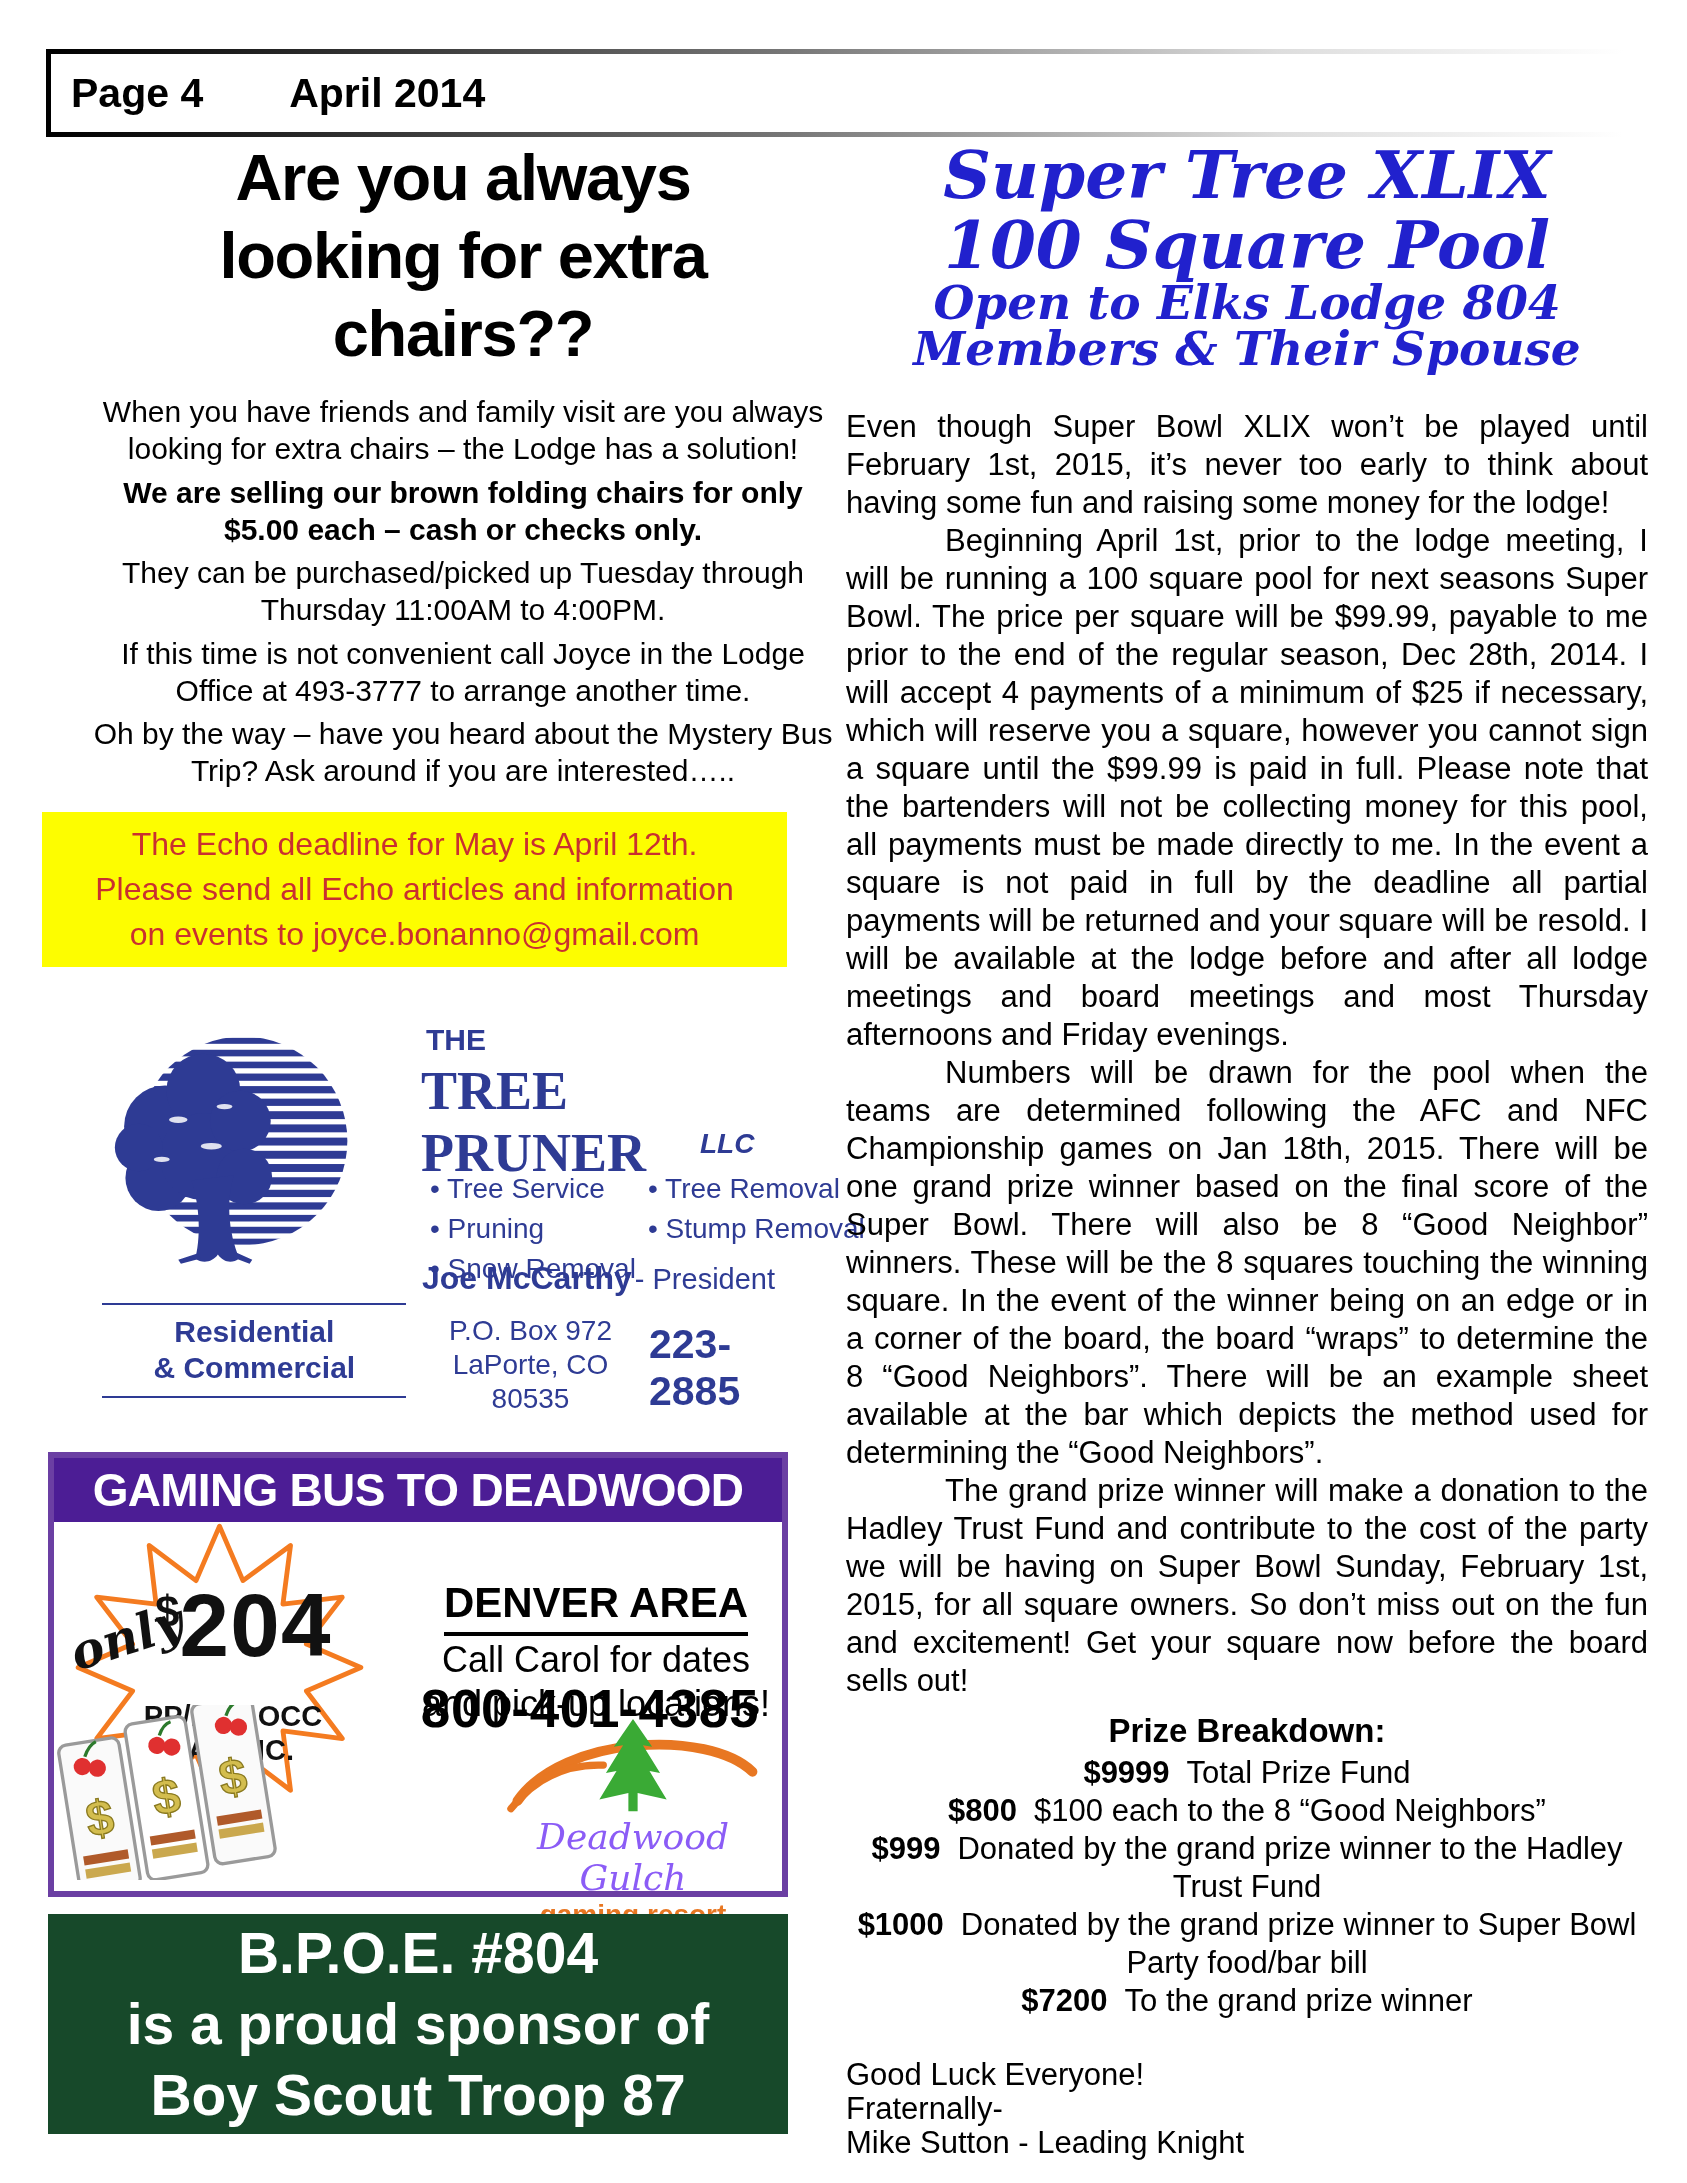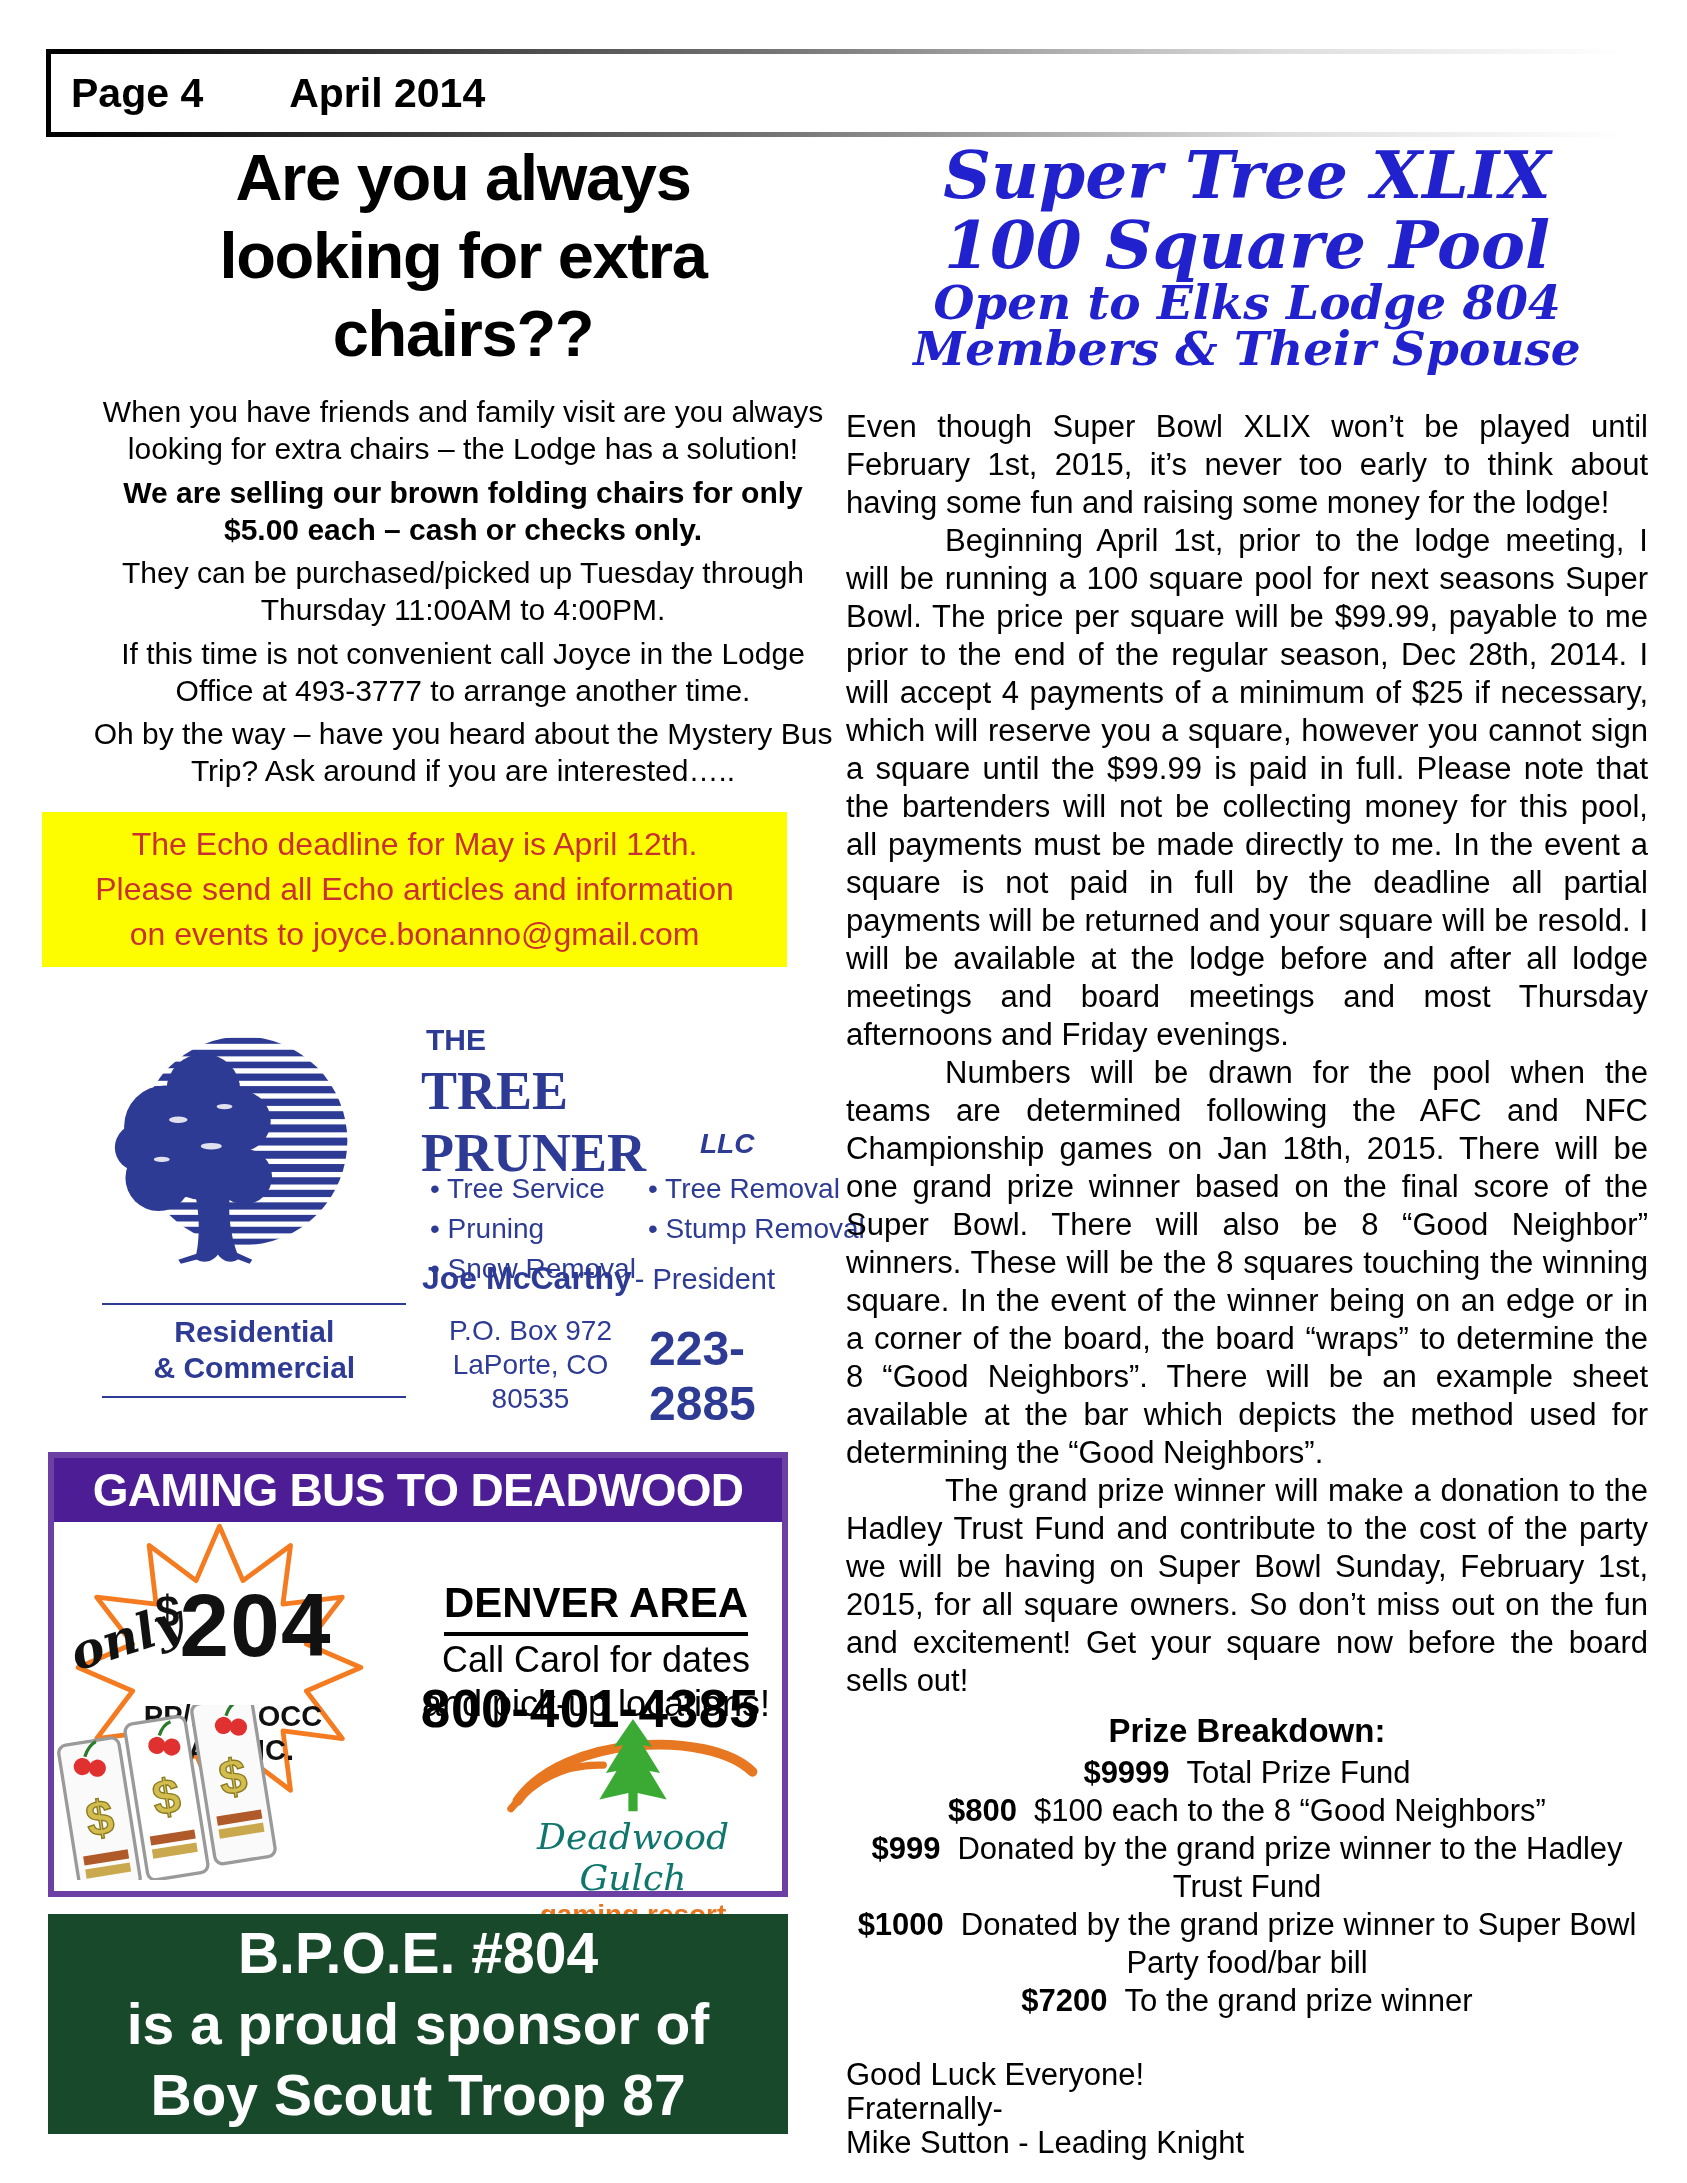--- a/index.html
+++ b/index.html
@@ -36,21 +36,21 @@
     grid-template-columns:218px 251px;row-gap:8px;font-size:28px;text-align:left;}
   .tp-services span::before{content:"• ";}
   .tp-owner{position:absolute;left:323px;top:238px;width:339px;text-align:center;white-space:nowrap;}
   .tp-owner .n{font-weight:bold;font-size:32px;}
   .tp-owner .t{font-size:29px;}
   .tp-market{position:absolute;left:3.3px;top:281px;width:304px;text-align:center;font-weight:bold;
     font-size:30px;line-height:36px;border-top:2.6px solid #2e3b94;border-bottom:2.6px solid #2e3b94;
     padding:9.3px 0;}
   .tp-addr{position:absolute;left:329px;top:292px;width:205px;text-align:center;
     font-size:28px;line-height:34px;}
-  .tp-phone{position:absolute;left:550px;top:299px;font-weight:bold;font-size:48px;}
+  .tp-phone{position:absolute;left:550px;top:299px;font-weight:bold;font-size:41px;}
 
   
   .gaming{position:absolute;left:48px;top:1452px;width:740px;height:445px;
     border:6.6px solid #6b3fa3;box-sizing:border-box;background:#fff;}
   .g-banner{height:64px;background:#4c1d95;color:#fff;font-weight:bold;font-size:46px;
     display:flex;align-items:center;justify-content:center;letter-spacing:-0.7px;}
   .g-body{position:relative;height:361px;}
   .g-star{position:absolute;left:0px;top:0px;width:331px;height:291px;}
   .g-only{position:absolute;left:14.6px;top:86px;font-family:"DejaVu Serif",serif;font-style:italic;
     font-weight:bold;font-size:49px;transform:rotate(-18deg);color:#111;}
@@ -63,21 +63,21 @@
   .g-area .h{display:inline-block;font-weight:bold;font-size:42px;border-bottom:4.6px solid #000;
     padding-bottom:5.3px;}
   .g-call{position:absolute;left:357px;top:116px;width:370px;text-align:center;
     font-size:36px;line-height:44px;font-weight:500;}
   .g-phone{position:absolute;left:344px;top:153px;width:384px;text-align:center;font-weight:bold;
     font-size:53px;letter-spacing:0.7px;top:156px;}
   .g-package{position:absolute;left:198px;top:218px;width:258px;text-align:center;font-weight:bold;
     font-size:38px;line-height:46px;color:#111;}
   .g-slots{position:absolute;left:2.6px;top:183px;width:232px;height:175px;}
   .g-resort{position:absolute;left:437px;top:193px;width:284px;text-align:center;}
-  .g-resort .script{font-family:"DejaVu Serif",serif;font-style:italic;font-size:36px;color:#0f766e;}
+  .g-resort .script{font-family:"DejaVu Serif",serif;font-style:italic;font-size:36px;color:#8b5cf6;}
   .g-resort .sub{color:#e87722;font-weight:bold;font-size:28px;margin-top:1.3px;}
 
   
   .bpoe{position:absolute;left:48px;top:1914px;width:740px;height:220px;background:#17492a;
     color:#fff;font-weight:bold;text-align:center;display:flex;flex-direction:column;
     justify-content:center;}
   .bpoe div{font-size:57px;line-height:71px;}
 
   
   .right-col{position:absolute;left:846px;top:140px;width:802px;}

